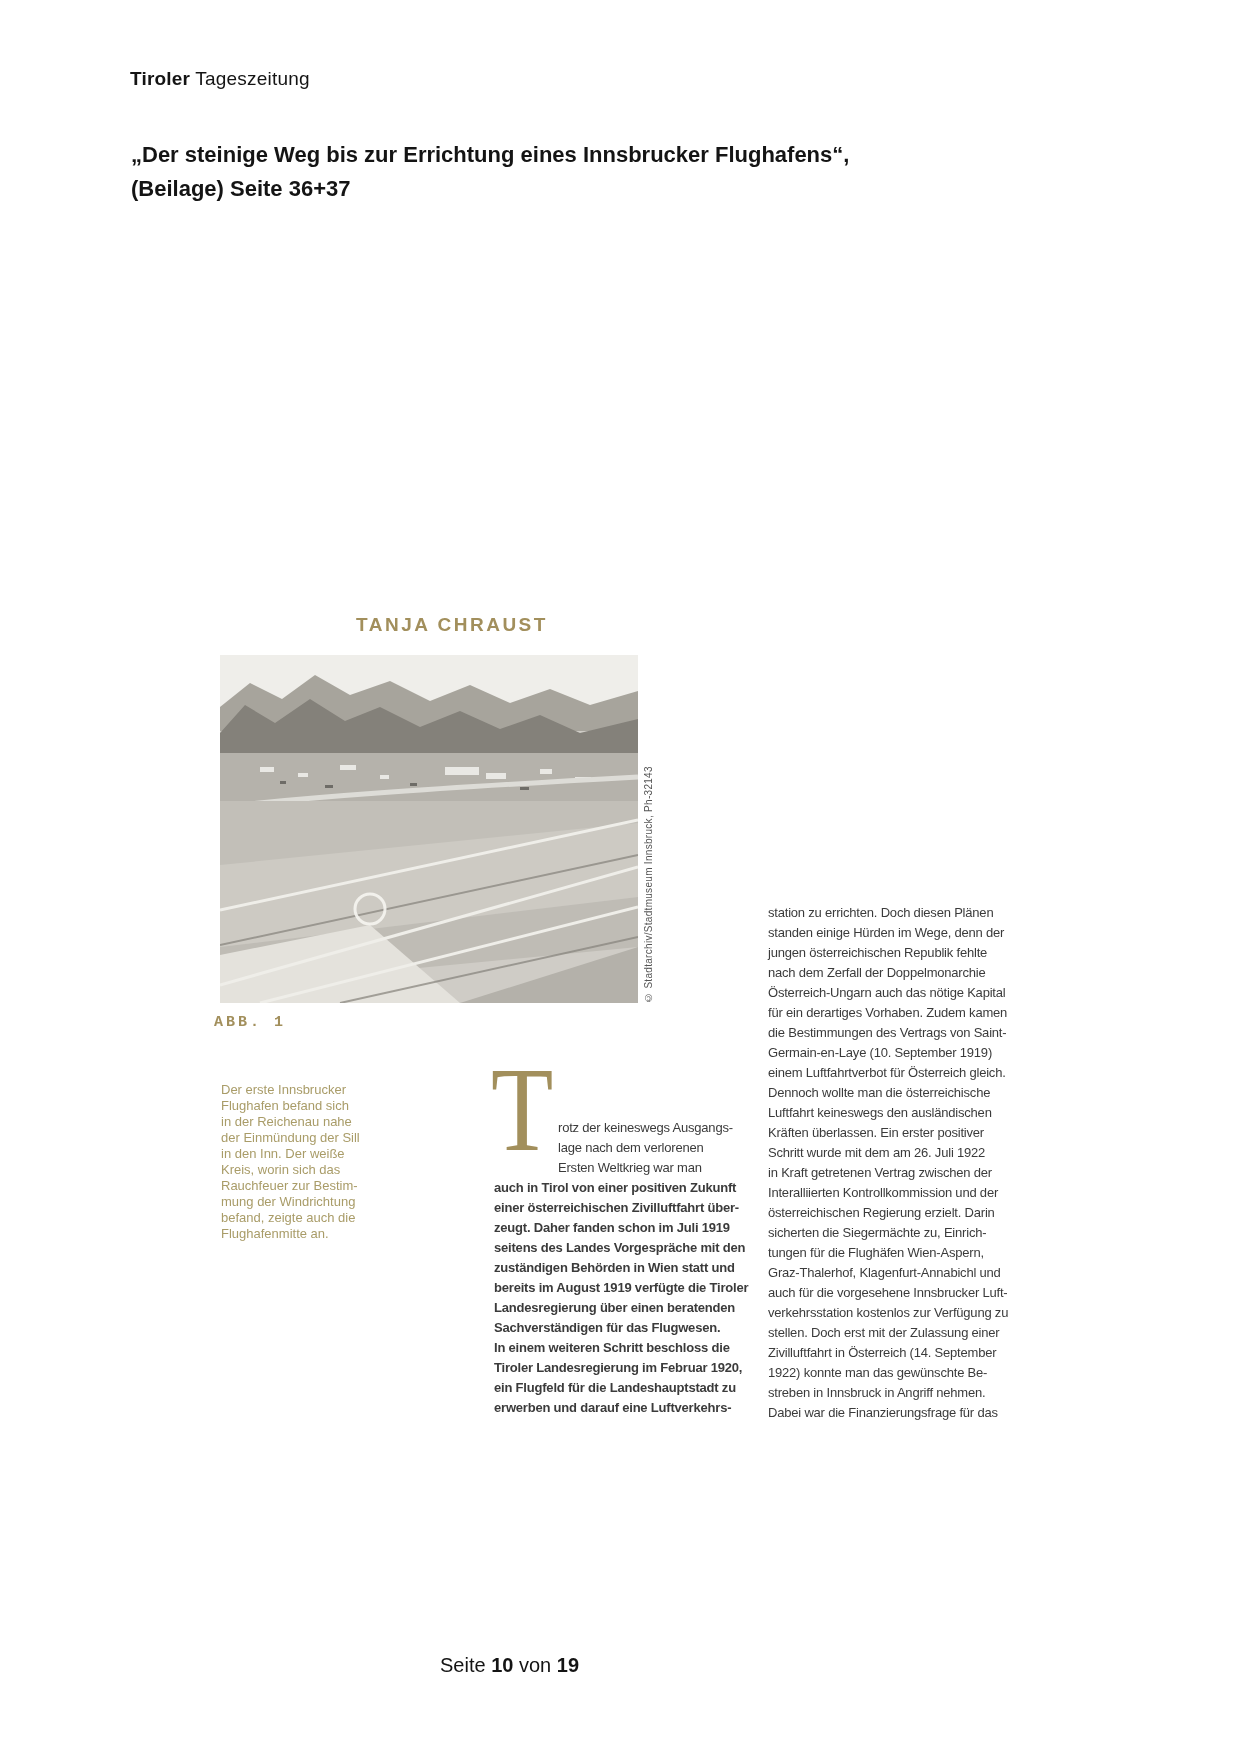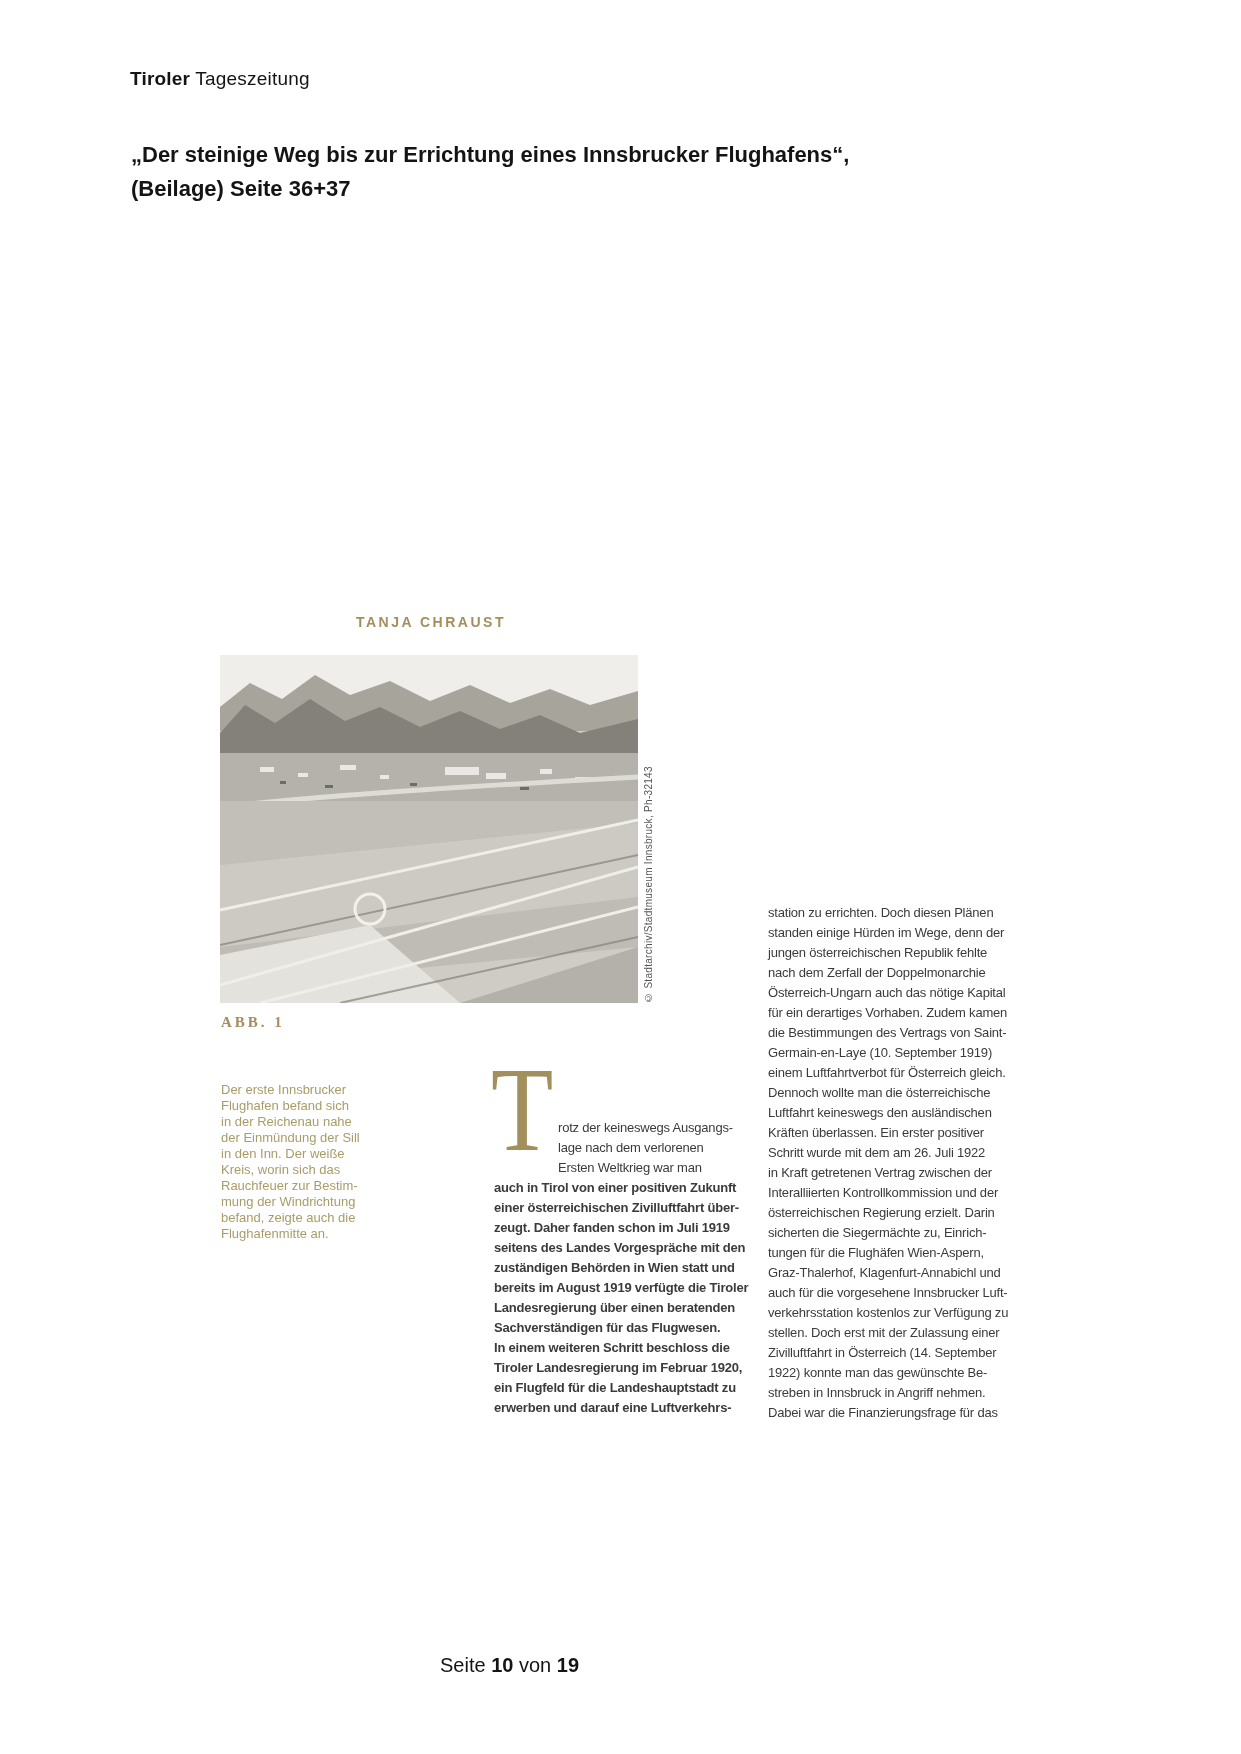--- a/index.html
+++ b/index.html
@@ -41,21 +41,21 @@
     font-size: 57px;
     line-height: 72px;
     letter-spacing: -1px;
     color: var(--accent-gold, #a28f5c);
     white-space: pre-line;
   }
 
   .byline {
     position: absolute;
     left: 356px; top: 614px;
-    font-size: 14px;
+    font-size: 19px;
     font-weight: 700;
     letter-spacing: 2.5px;
     color: var(--accent-gold, #a28f5c);
   }
 
   .photo {
     position: absolute;
     left: 220px; top: 655px;
     width: 418px; height: 348px;
     background: #cfccc6;
@@ -69,22 +69,22 @@
     writing-mode: vertical-rl;
     transform: rotate(180deg);
     font-size: 10px;
     line-height: 14px;
     color: var(--credit-text, #555);
     letter-spacing: 0.3px;
   }
 
   .fig-label {
     position: absolute;
-    left: 221px; top: 1014px;
-    font-family: Liberation Serif, serif;
+    left: 214px; top: 1014px;
+    font-family: Liberation Mono, monospace;
     font-size: 15px;
     font-weight: 600;
     letter-spacing: 3px;
     color: var(--accent-gold, #a28f5c);
   }
 
   .fig-caption {
     position: absolute;
     left: 221px; top: 1082px;
     margin: 0;

